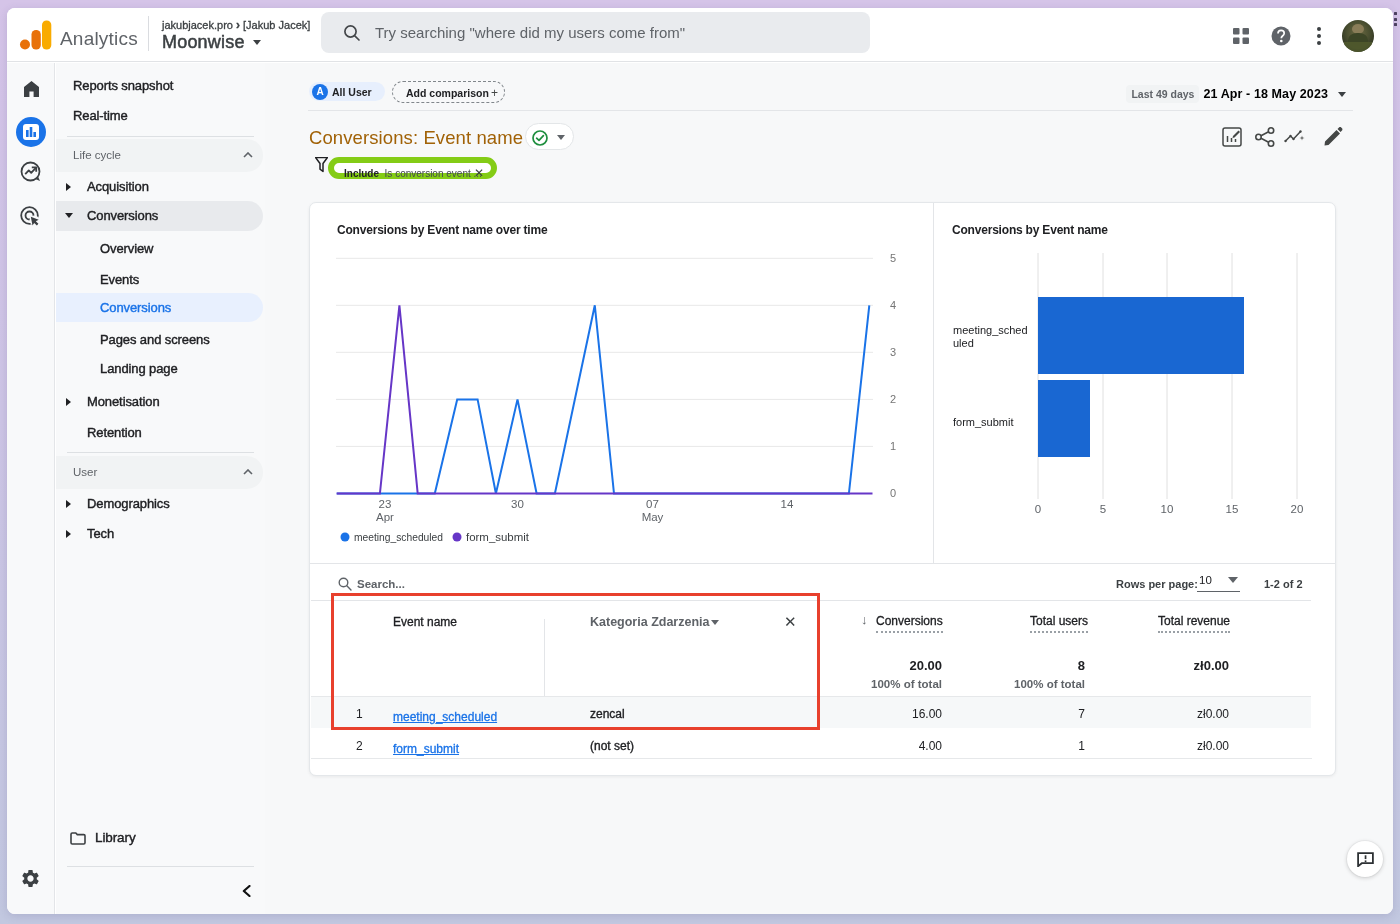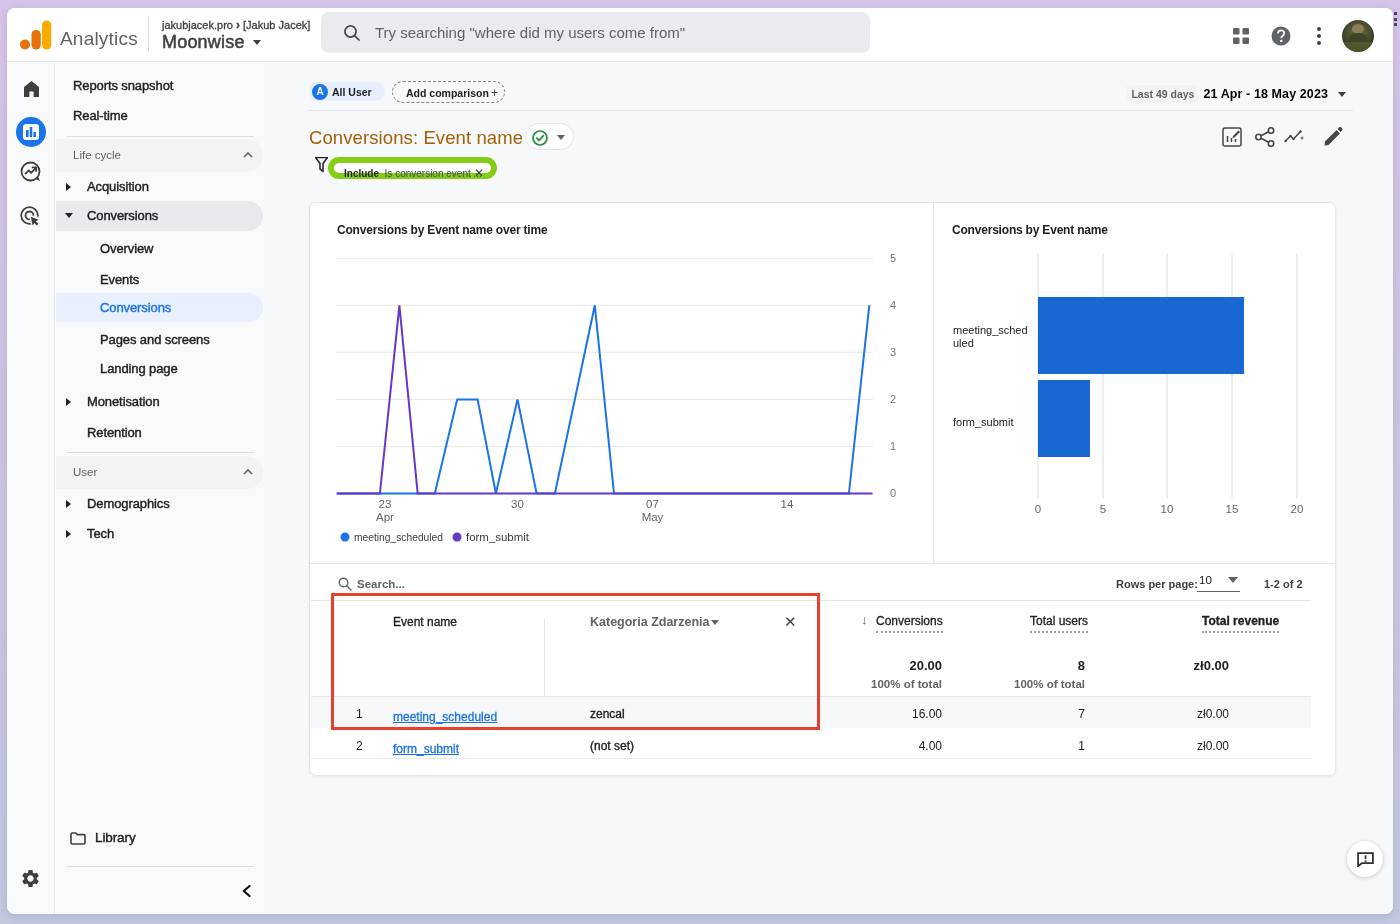--- a/index.html
+++ b/index.html
@@ -325,21 +325,21 @@
       <div class="abs" style="left:1px;top:397px;width:1000px;height:1px;background:#e3e5e8"></div>
 
       <div class="tb-txt" style="left:83px;top:412px;-webkit-text-stroke:0.3px #202124;">Event name</div>
       <div class="abs" style="left:234px;top:416px;width:1px;height:96px;background:#e3e5e8"></div>
       <div class="tb-grey" style="left:280px;top:412px;font-size:12.5px">Kategoria Zdarzenia</div>
       <span style="position:absolute;left:401px;top:417px;width:0;height:0;border-left:4.5px solid transparent;border-right:4.5px solid transparent;border-top:5.5px solid #5f6368;"></span>
       <div class="tb-txt" style="left:474px;top:410px;font-size:15px;color:#3c4043">✕</div>
       <div class="abs" style="left:551px;top:409px;color:#5f6368;font-size:13px">↓</div>
       <div class="tb-txt" style="left:566px;top:411px;-webkit-text-stroke:0.3px #202124;"><span class="dotted-u">Conversions</span></div>
       <div class="tb-txt" style="left:720px;top:411px;-webkit-text-stroke:0.3px #202124;"><span class="dotted-u">Total users</span></div>
-      <div class="tb-txt" style="left:892px;top:411px;font-weight:bold;-webkit-text-stroke:0.3px #202124;"><span class="dotted-u">Total revenue</span></div>
+      <div class="tb-txt" style="left:848px;top:411px;-webkit-text-stroke:0.3px #202124;"><span class="dotted-u">Total revenue</span></div>
 
       <div class="tb-txt num" style="left:530px;top:455px;width:102px;font-weight:bold;font-size:13px">20.00</div>
       <div class="tb-grey num" style="left:528px;top:475px;width:104px;font-size:11.5px">100% of total</div>
       <div class="tb-txt num" style="left:673px;top:455px;width:102px;font-weight:bold;font-size:13px">8</div>
       <div class="tb-grey num" style="left:671px;top:475px;width:104px;font-size:11.5px">100% of total</div>
       <div class="tb-txt num" style="left:817px;top:455px;width:102px;font-weight:bold;font-size:13px">zł0.00</div>
 
       <div class="abs" style="left:1px;top:493px;width:1000px;height:32px;background:#f6f8f9;border-top:1px solid #e6e8ea;"></div>
       <div class="tb-txt" style="left:46px;top:504px">1</div>
       <div class="abs" style="left:83px;top:504px"><span class="tb-link">meeting_scheduled</span></div>

